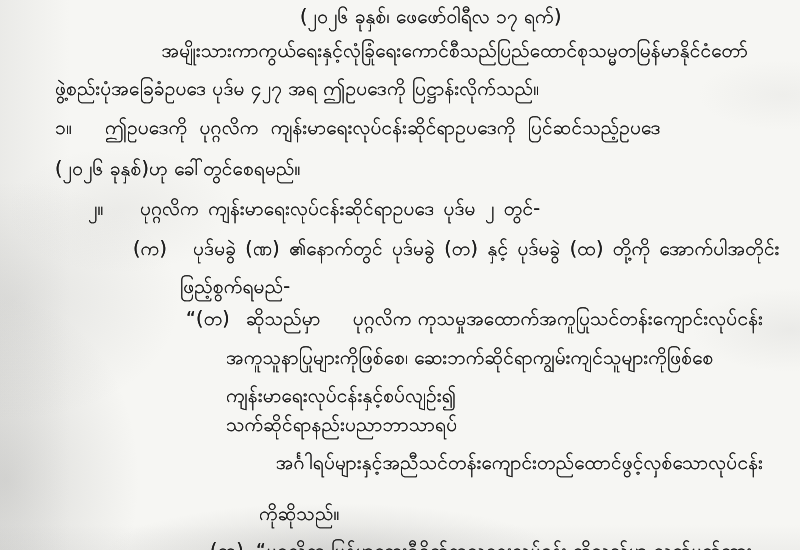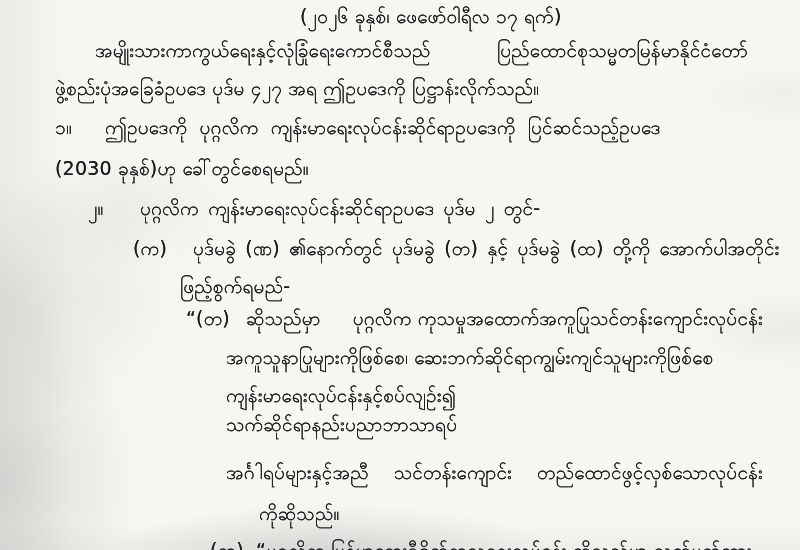--- a/index.html
+++ b/index.html
@@ -41,49 +41,49 @@
   .ws-mid  { word-spacing: 3px; }
 </style>
 </head>
 <body>
 
 <div class="page" style="background: rgb(246, 246, 243); color: rgb(30, 30, 30);">
   <div class="artifacts"></div>
 
   <div class="line" style="left:300px; top:2px;">(၂၀၂၆ ခုနှစ်၊ ဖေဖော်ဝါရီလ ၁၇ ရက်)</div>
 
-  <div class="line flexline" style="left:95px; top:36px; width:653px;">
+  <div class="line flexline" style="left:95px; top:36px; width:653px;justify-content:flex-end;">
     <span>အမျိုးသားကာကွယ်ရေးနှင့်လုံခြုံရေးကောင်စီသည်</span>
     <span>ပြည်ထောင်စုသမ္မတမြန်မာနိုင်ငံတော်</span>
   </div>
 
   <div class="line" style="left:55px; top:74px;">ဖွဲ့စည်းပုံအခြေခံဥပဒေ ပုဒ်မ ၄၂၇ အရ ဤဥပဒေကို ပြဋ္ဌာန်းလိုက်သည်။</div>
 
   <div class="line" style="left:55px; top:113px;">၁။</div>
   <div class="line ws-wide" style="left:105px; top:113px;">ဤဥပဒေကို ပုဂ္ဂလိက ကျန်းမာရေးလုပ်ငန်းဆိုင်ရာဥပဒေကို ပြင်ဆင်သည့်ဥပဒေ</div>
-  <div class="line" style="left:55px; top:154px;">(2030 ခုနှစ်)ဟု ခေါ်တွင်စေရမည်။</div>
+  <div class="line" style="left:55px; top:154px;">(၂၀၂၆ ခုနှစ်)ဟု ခေါ်တွင်စေရမည်။</div>
 
   <div class="line" style="left:88px; top:194px;">၂။</div>
   <div class="line ws-mid" style="left:140px; top:194px;">ပုဂ္ဂလိက ကျန်းမာရေးလုပ်ငန်းဆိုင်ရာဥပဒေ ပုဒ်မ ၂ တွင်-</div>
 
   <div class="line" style="left:133px; top:234px;">(က)</div>
   <div class="line ws-mid" style="left:193px; top:234px;">ပုဒ်မခွဲ (ဏ) ၏နောက်တွင် ပုဒ်မခွဲ (တ) နှင့် ပုဒ်မခွဲ (ထ) တို့ကို အောက်ပါအတိုင်း</div>
   <div class="line" style="left:180px; top:272px;text-align:center;">ဖြည့်စွက်ရမည်-</div>
 
   <div class="line" style="left:186px; top:304px;">“(တ)</div>
   <div class="line flexline" style="left:246px; top:304px; width:517px;">
     <span>ဆိုသည်မှာ</span>
     <span>ပုဂ္ဂလိက ကုသမှုအထောက်အကူပြုသင်တန်းကျောင်းလုပ်ငန်း</span>
   </div>
   <div class="line" style="left:226px; top:343px;text-align:right;">အကူသူနာပြုများကိုဖြစ်စေ၊ ဆေးဘက်ဆိုင်ရာကျွမ်းကျင်သူများကိုဖြစ်စေ</div>
   <div class="line flexline" style="left:226px; top:381px; width:534px;flex-direction:column;">
     <span>ကျန်းမာရေးလုပ်ငန်းနှင့်စပ်လျဉ်း၍</span>
     <span>သက်ဆိုင်ရာနည်းပညာဘာသာရပ်</span>
   </div>
-  <div class="line flexline" style="left:226px; top:458px; width:537px;">
+  <div class="line flexline" style="left:226px; top:448px; width:537px;justify-content:flex-end;">
     <span>အင်္ဂါရပ်များနှင့်အညီ</span>
     <span>သင်တန်းကျောင်း</span>
     <span>တည်ထောင်ဖွင့်လှစ်သောလုပ်ငန်း</span>
   </div>
   <div class="line" style="left:226px; top:499px;margin-left:33px;">ကိုဆိုသည်။</div>
 
   <div class="line" style="left:210px; top:536px;">(ထ)</div>
   <div class="line" style="left:256px; top:536px;">“ပုဂ္ဂလိက မြန်မာ့ဆေးဇီဝိတ်ကုသရေးလုပ်ငန်း ဆိုသည်မှာ သတ်မှတ်ထား</div>
 </div>
 

